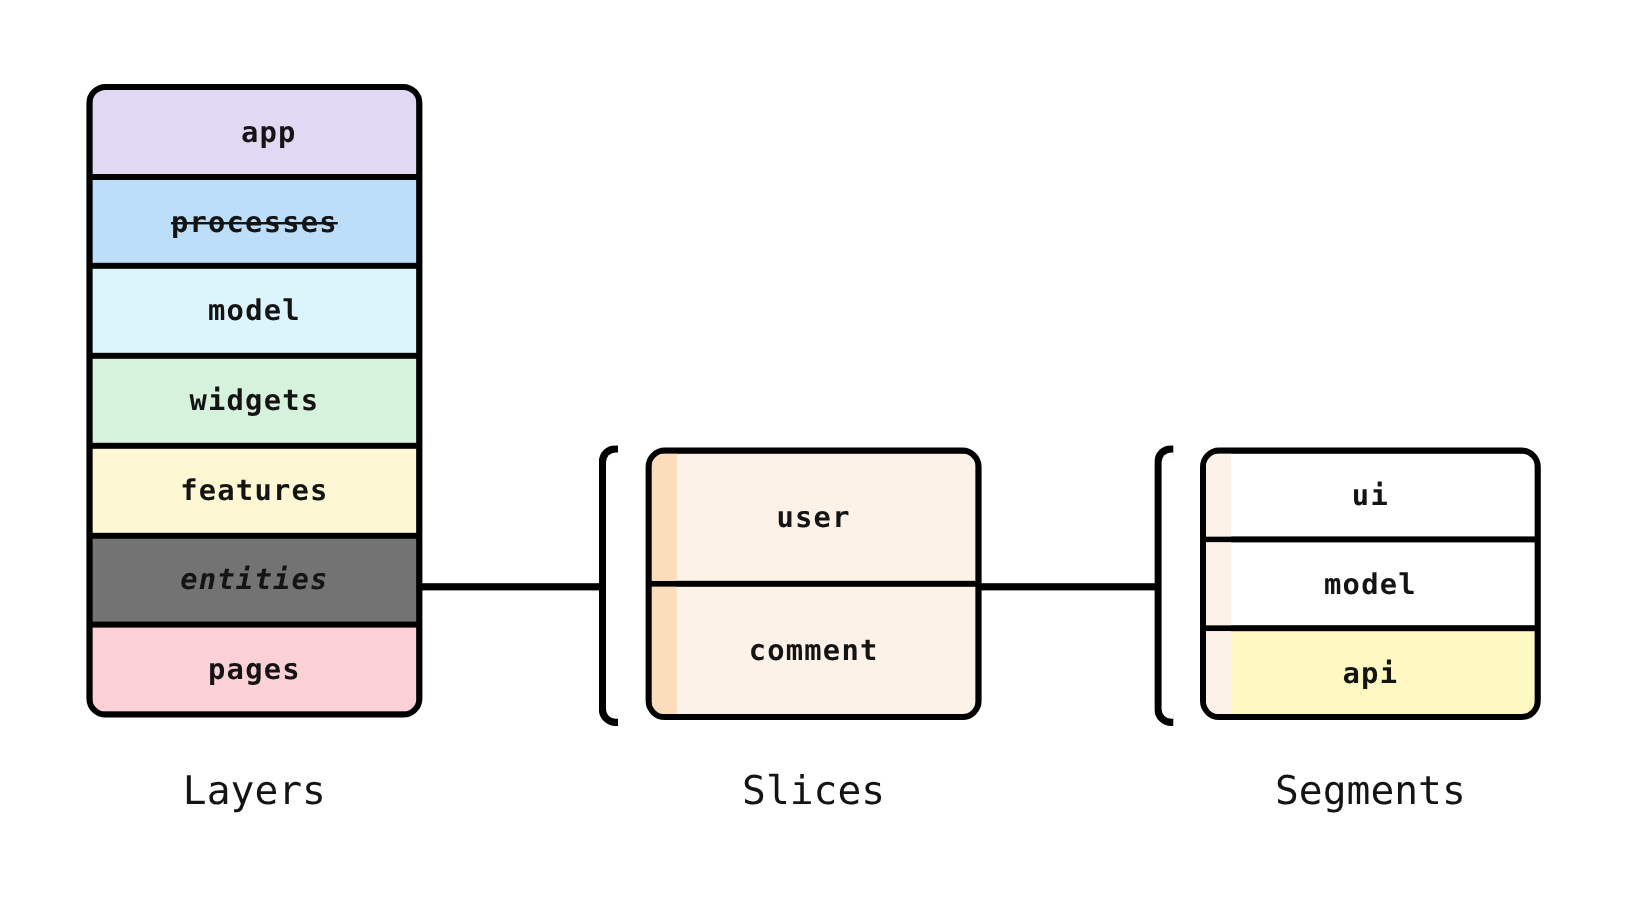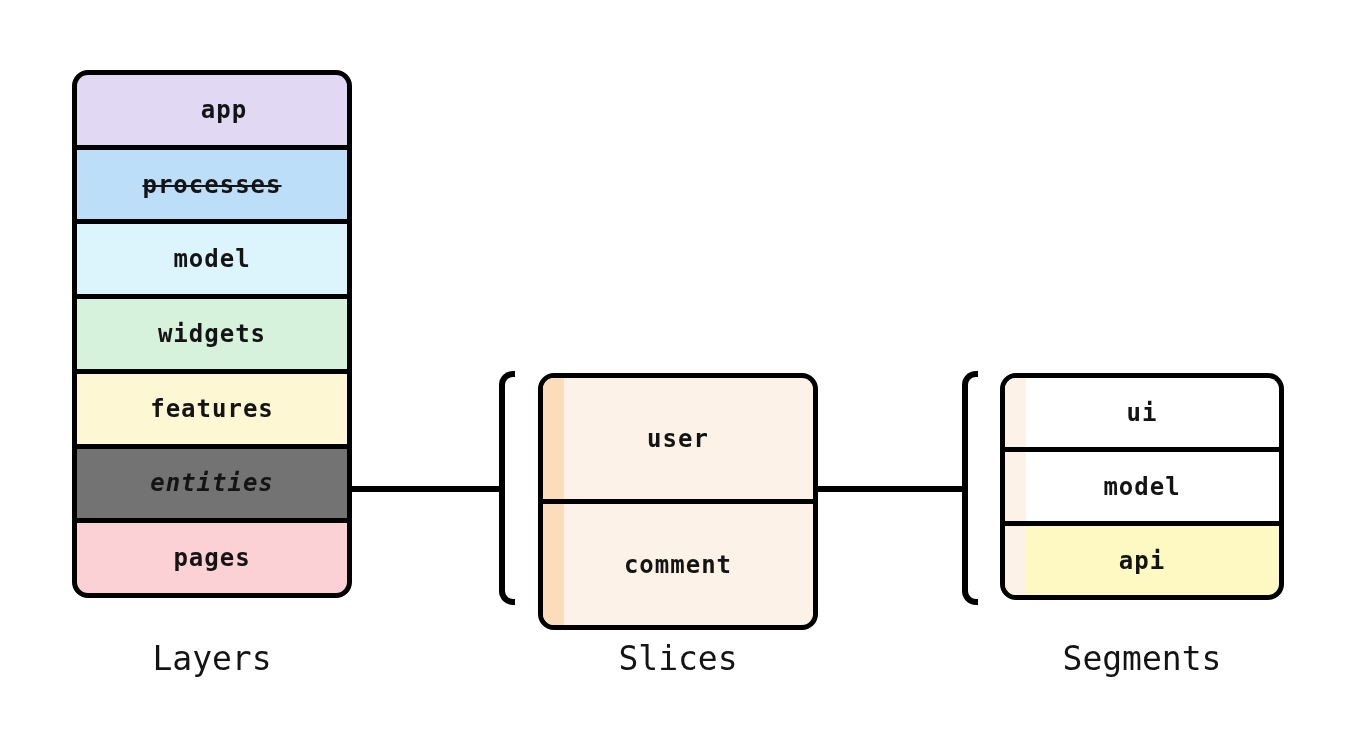--- a/index.html
+++ b/index.html
@@ -50,21 +50,21 @@
   .stripe {
     position: absolute;
     left: 0;
     top: 0;
     bottom: 0;
     width: 21px;
     z-index: 1;
   }
 
   #layers-stack   { left: 72px;   top: 70px;  width: 280px; height: 528px; }
-  #slices-stack   { left: 538px;  top: 373px; width: 280px; height: 257px; }
+  #slices-stack   { left: 538px;  top: 373px; width: 280px; height: 227px; }
   #segments-stack { left: 1000px; top: 373px; width: 284px; height: 227px; }
 
   
   .connector {
     position: absolute;
     top: 486px;
     height: 6px;
     background: #000;
   }
   #connector-layers-slices  { left: 350px; width: 152px; }

